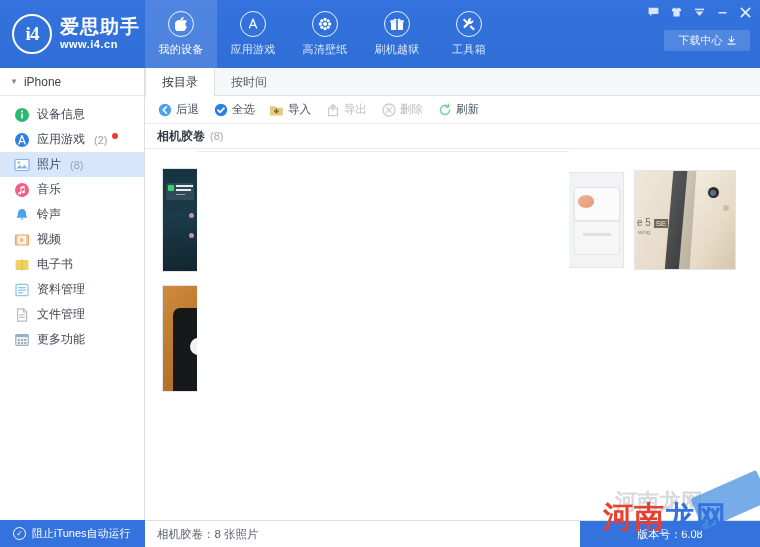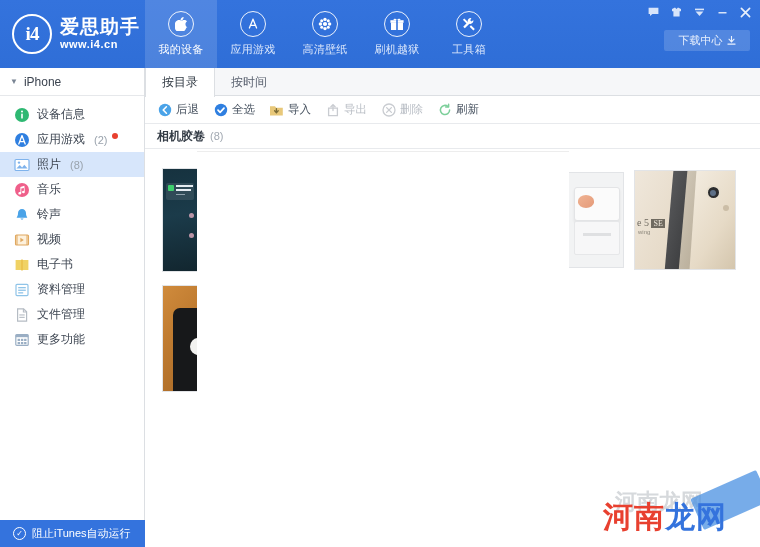--- a/index.html
+++ b/index.html
@@ -586,28 +586,34 @@
           </div>
         </div>
         <div class="thumb" style="left: 489px; top: 21px; width: 102px; height: 100px;">
           <div style="position:absolute;inset:0;background:linear-gradient(115deg,#efe7db 0%,#e8ddcc 38%,#dbcdb6 100%);">
             <div style="position:absolute;left:34px;top:-6px;width:16px;height:112px;background:linear-gradient(100deg,#58595b,#3c3d3f);transform:skewX(-5deg);"></div>
             <div style="position:absolute;left:48px;top:-8px;width:14px;height:116px;background:linear-gradient(100deg,#cfc6b6,#b8ad99);transform:skewX(-5deg);"></div>
             <div style="position:absolute;left:58px;top:-8px;right:-10px;bottom:-8px;background:linear-gradient(120deg,#f3ece0 0%,#e6dac6 55%,#cfc0a6 100%);transform:skewX(-4deg);"></div>
             <div style="position:absolute;right:14px;top:14px;width:15px;height:15px;border-radius:50%;background:#2b2c2e;border:2px solid #e9e0cf;"></div>
             <div style="position:absolute;right:19px;top:19px;width:6px;height:6px;border-radius:50%;background:#5d6f86;"></div>
             <div style="position:absolute;right:6px;top:34px;width:6px;height:6px;border-radius:50%;background:#cbbda6;"></div>
-            <div style="position:absolute;left:2px;top:46px;font-size:10px;color:#6f6a60;font-family:Liberation Serif, serif;">e 5 <span style="background:#6f6a60;color:#efe7db;padding:0 2px;font-size:8px;">SE</span></div>
+            <div style="position:absolute;left:2px;top:46px;font-size:10px;color:#6f6a60;font-family:Liberation Sans, sans-serif;">e 5 <span style="background:#6f6a60;color:#efe7db;padding:0 2px;font-size:8px;">SE</span></div>
             <div style="position:absolute;left:3px;top:58px;font-size:6px;color:#8d887c;font-family:'Liberation Sans',sans-serif;">wing</div>
           </div>
         </div>
         <div class="occluder"></div>
       </div>
   </div>
 
+  <div class="status-bar">
+    <span class="status-text">相机胶卷：8 张照片</span>
+    <div class="version-box">
+      <span>版本号：6.08</span>
+    </div>
+  </div>
 
   <div class="watermark">
     <div class="wm-ghost">河南龙网</div>
     <div class="wm-ribbon"></div>
     <div class="wm-text">
       <span class="wm-a">河南</span><span class="wm-b">龙网</span>
     </div>
   </div>
 
 </div>

